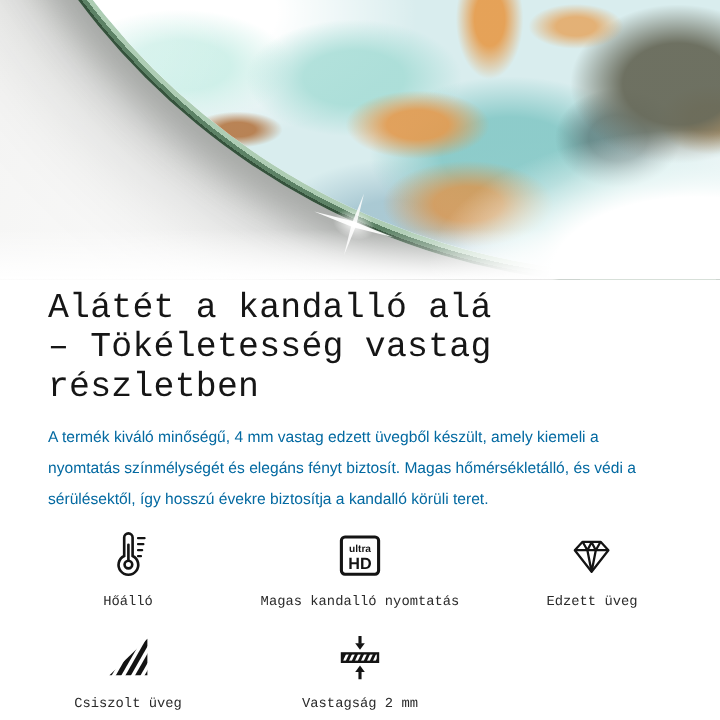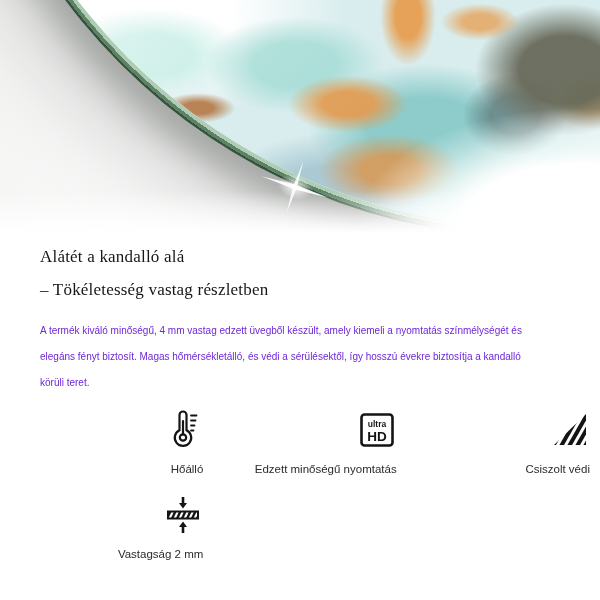--- a/index.html
+++ b/index.html
@@ -52,34 +52,34 @@
   .photo-fade{
     position:absolute;inset:0;pointer-events:none;
     background:
       radial-gradient(300px 160px at 580px 228px,#ffffff 0 40%,rgba(255,255,255,0) 75%),
       linear-gradient(to bottom,rgba(255,255,255,0) 82%,rgba(255,255,255,.85) 97%,#ffffff 100%);
   }
   .sparkle{position:absolute;left:258px;top:158px;width:74px;height:58px;transform:rotate(18deg);}
   
   .content{padding:0 40px;}
   .page-title{
-    margin:7px 0 0;font-family:Liberation Serif, serif;
-    font-weight:400;font-size:17px;line-height:33px;color:#161616;letter-spacing:.2px;
+    margin:7px 0 0;font-family:Liberation Mono, monospace;
+    font-weight:400;font-size:29px;line-height:33px;color:#161616;letter-spacing:.2px;
   }
   .page-title span{display:block;}
   .product-description{
-    margin:12px 0 0;font-size:10px;line-height:26px;color:#6d28d9;max-width:505px;
+    margin:12px 0 0;font-size:13px;line-height:26px;color:#0369a1;max-width:505px;
   }
   .features{
     display:grid;grid-template-columns:1fr 1fr 1fr;row-gap:17px;
     width:600px;margin:12px 0 0 -40px;padding:0 10px;box-sizing:border-box;
   }
-  .feature{display:flex;flex-direction:column;align-items:flex-end;}
+  .feature{display:flex;flex-direction:column;align-items:center;}
   .feature .iconbox{height:42px;display:flex;align-items:flex-end;justify-content:center;}
-  .feature .label{margin-top:12px;font-size:11.5px;line-height:14px;color:#2b2b2b;text-align:center;}
+  .feature .label{margin-top:12px;font-size:11.5px;line-height:14px;color:#2b2b2b;text-align:center;font-family:Liberation Mono, monospace;}
   .icon-svg{display:block;}
   .icon-svg text{font-family:"Liberation Sans","DejaVu Sans",sans-serif;fill:#141414;}
 </style>
 </head>
 <body>
 
 <div class="hero">
   <div class="glass-wrap">
     <div class="glass-face">
       <div class="marble"></div>
@@ -122,43 +122,54 @@
     </div>
 
     <div class="feature">
       <div class="iconbox">
         <svg class="icon-svg" width="40" height="40" viewBox="0 0 40 40">
           <rect x="4.5" y="4.5" width="31" height="31" rx="3" fill="none" stroke="#141414" stroke-width="2.6"></rect>
           <text x="20" y="17" text-anchor="middle" font-size="8.5" font-weight="700">ultra</text>
           <text x="20" y="31" text-anchor="middle" font-size="13.5" font-weight="800">HD</text>
         </svg>
       </div>
-      <div class="label">Edzett minőségű nyomtatás</div>
+      <div class="label">Magas kandalló nyomtatás</div>
     </div>
 
 
+    <div class="feature">
+      <div class="iconbox">
+        <svg class="icon-svg" width="40" height="40" viewBox="0 0 40 40" fill="none" stroke="#141414" stroke-width="1.9" stroke-linejoin="round">
+          <path d="M12.5 8.5 H27.5 L34 15.5 L20 33.5 L6 15.5 Z"></path>
+          <path d="M6 15.5 H34"></path>
+          <path d="M12.5 8.5 L16.5 15.5 M20 8.8 L16.5 15.5 M20 8.8 L23.5 15.5 M27.5 8.5 L23.5 15.5"></path>
+          <path d="M16.5 15.5 L20 33.5 M23.5 15.5 L20 33.5"></path>
+        </svg>
+      </div>
+      <div class="label">Edzett üveg</div>
+    </div>
 
     <div class="feature">
       <div class="iconbox">
         <svg class="icon-svg" width="40" height="40" viewBox="0 0 40 40">
           <defs>
               <clipPath id="cp-edge">
                 <polygon points="4,35 36,35 36,4"></polygon>
               </clipPath>
             </defs>
           <g clip-path="url(#cp-edge)" stroke="#141414" stroke-width="4">
             <line x1="-2" y1="45" x2="22" y2="3"></line>
             <line x1="6" y1="45" x2="30" y2="3"></line>
             <line x1="14" y1="45" x2="38" y2="3"></line>
             <line x1="22" y1="45" x2="46" y2="3"></line>
             <line x1="30" y1="45" x2="54" y2="3"></line>
           </g>
         </svg>
       </div>
-      <div class="label">Csiszolt védi</div>
+      <div class="label">Csiszolt üveg</div>
     </div>
 
     <div class="feature">
       <div class="iconbox">
         <svg class="icon-svg" width="40" height="40" viewBox="0 0 40 40">
           <defs>
               <clipPath id="cp-bar">
                 <rect x="5" y="16.5" width="30" height="7"></rect>
               </clipPath>
             </defs>

